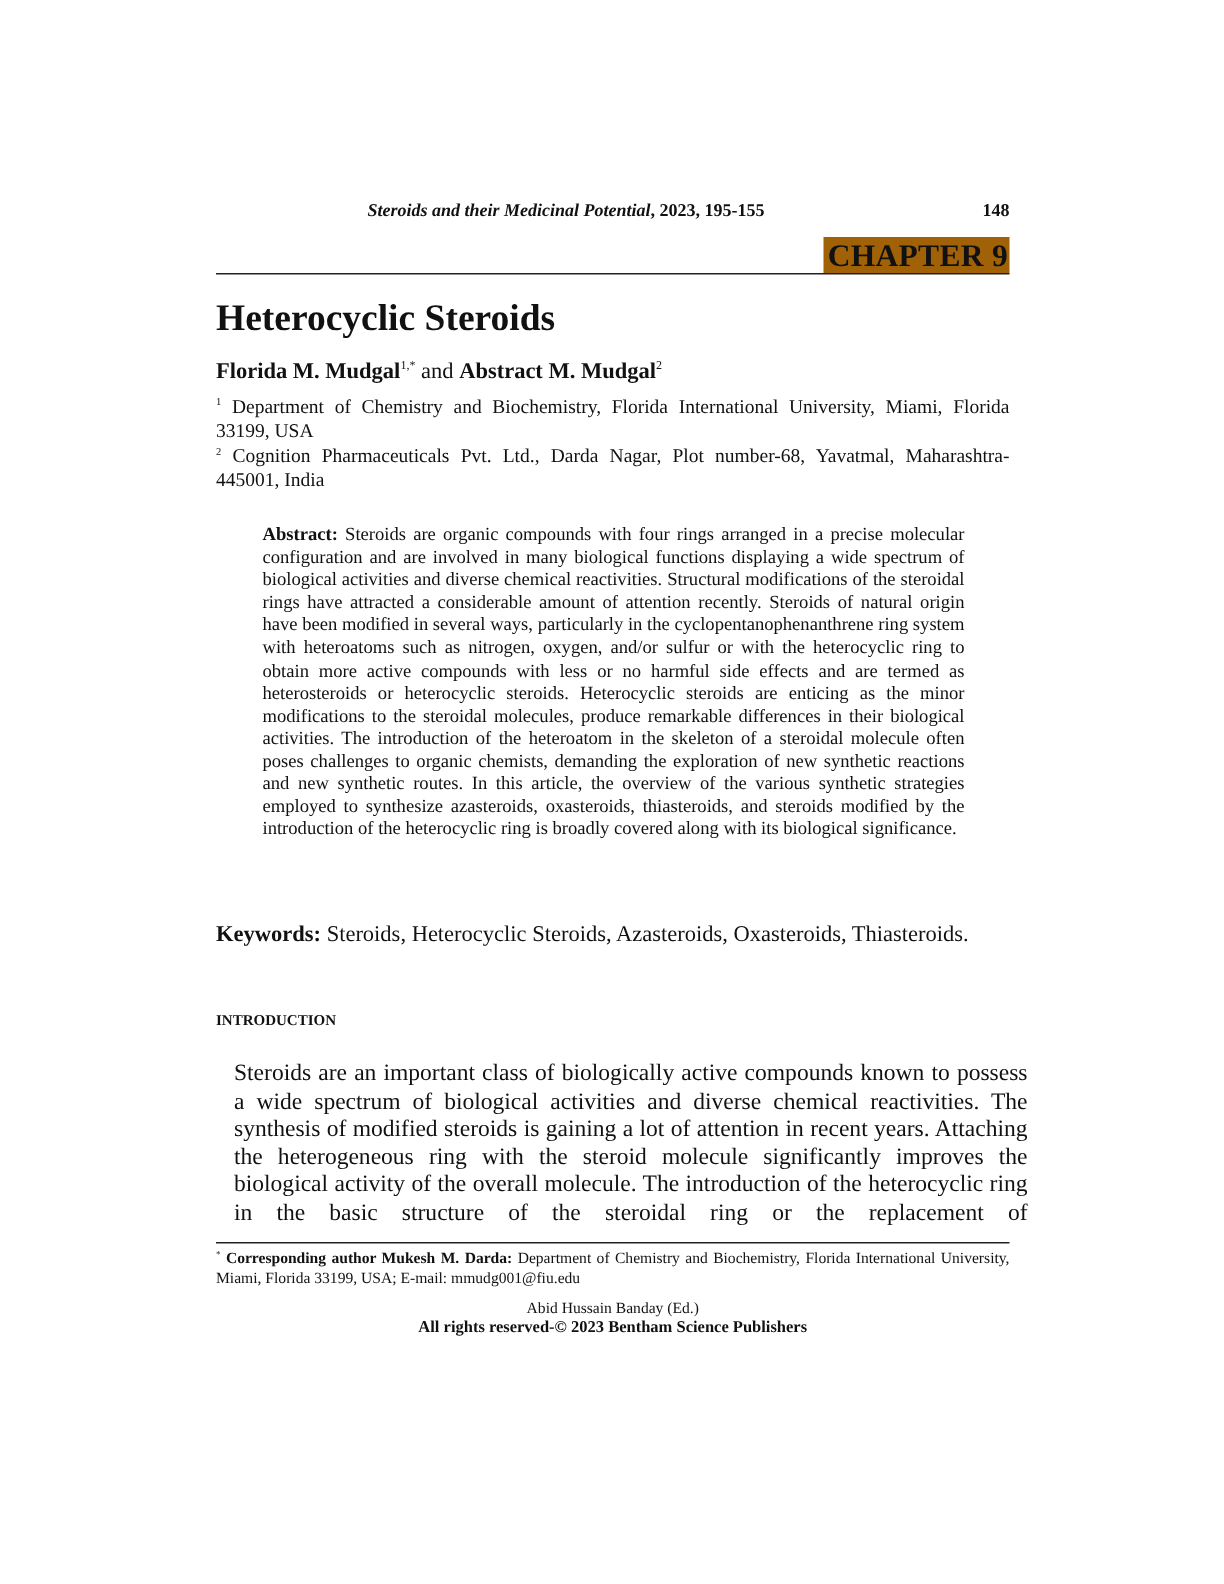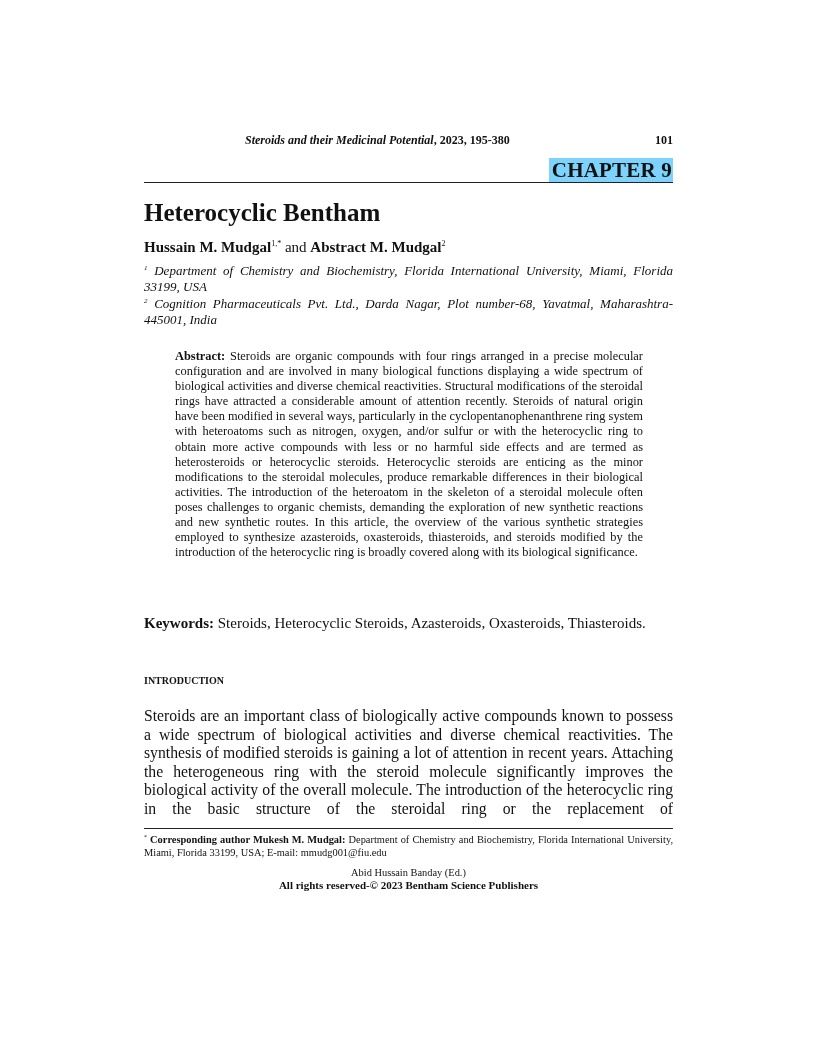--- a/index.html
+++ b/index.html
@@ -7,77 +7,77 @@
            font-family: "Liberation Serif", "DejaVu Serif", serif; color: #111; }
     .page { position: absolute; left: 144px; top: 0; width: 529px; }
 
     .running-head { position: absolute; top: 133px; left: 0; width: 529px; height: 16px;
                     font-size: 12px; font-weight: bold; }
     .running-title { position: absolute; left: 101px; top: 0; }
     .running-title i { font-style: italic; }
     .page-number { position: absolute; right: 0; top: 0; }
 
     .chapter-box { position: absolute; right: 0; top: 158px; height: 24px; padding: 0 1px 0 3px;
-                   background: #7dd3fc; font-size: 21px; font-weight: bold; line-height: 25px;
+                   background: #a16207; font-size: 21px; font-weight: bold; line-height: 25px;
                    letter-spacing: 0.2px; }
     .chapter-rule { position: absolute; left: 0; top: 182px; width: 529px; height: 1px; background: #222; }
 
     .article-title { position: absolute; top: 198px; left: 0; font-size: 25px; font-weight: bold; margin: 0; line-height: 30px; }
 
     .authors { position: absolute; top: 235px; left: 0; font-size: 15px; line-height: 18px; }
     .authors b { font-weight: bold; }
     .authors sup { font-size: 8px; vertical-align: 6px; }
 
-    .affil { position: absolute; left: 0; width: 529px; font-size: 13px; font-style: italic;
+    .affil { position: absolute; left: 0; width: 529px; font-size: 13px; 
              line-height: 16px; text-align: justify; text-align-last: left; }
     .affil sup { font-size: 7px; vertical-align: 5px; }
     .affil-1 { top: 260px; }
     .affil-2 { top: 293px; }
 
     .abstract { position: absolute; top: 349px; left: 31px; width: 468px; font-size: 12.4px;
                 line-height: 15.1px; text-align: justify; }
     .abstract b { font-weight: bold; font-family: Liberation Serif, serif; }
 
     .keywords { position: absolute; top: 614px; left: 0; width: 529px; font-size: 15px;
                 line-height: 18px; text-align: justify; }
     .keywords b { font-weight: bold; }
 
     .section-heading { position: absolute; top: 672px; left: 0; font-size: 10px; font-weight: bold; margin: 0; line-height: 18px; }
 
-    .intro { position: absolute; top: 707px; left: 0; width: 529px; font-size: 15.7px;
+    .intro { position: absolute; top: 707px; left: 12px; width: 529px; font-size: 15.7px;
              line-height: 18.6px; text-align: justify; text-align-last: justify; }
 
     .footnote-rule { position: absolute; top: 828px; left: 0; width: 529px; height: 1px; background: #222; }
     .footnote { position: absolute; top: 831px; left: 0; width: 529px; font-size: 10.4px; line-height: 13px;
                 text-align: justify; }
     .footnote b { font-weight: bold; }
     .footnote sup { font-size: 6px; vertical-align: 4px; }
 
     .editor-line { position: absolute; top: 866px; left: 0; width: 529px; text-align: center;
                    font-size: 10.4px; font-weight: normal; line-height: 13px; }
     .rights-line { position: absolute; top: 879px; left: 0; width: 529px; text-align: center;
                    font-size: 11px; font-weight: bold; line-height: 13px; }
   </style>
 </head>
 <body>
 
 <div class="page">
 
   <div class="running-head">
-    <span class="running-title"><i>Steroids and their Medicinal Potential</i><span>, 2023, 195-380</span></span>
-    <span class="page-number">101</span>
+    <span class="running-title"><i>Steroids and their Medicinal Potential</i><span>, 2023, 195-155</span></span>
+    <span class="page-number">148</span>
   </div>
 
   <div class="chapter-box">CHAPTER 9</div>
   <div class="chapter-rule"></div>
 
-  <h1 class="article-title">Heterocyclic Bentham</h1>
+  <h1 class="article-title">Heterocyclic Steroids</h1>
 
   <div class="authors">
-    <b>Hussain M. Mudgal</b><sup>1,*</sup><span> and </span><b>Abstract M. Mudgal</b><sup>2</sup>
+    <b>Florida M. Mudgal</b><sup>1,*</sup><span> and </span><b>Abstract M. Mudgal</b><sup>2</sup>
   </div>
 
   <div class="affil affil-1">
     <sup>1</sup> <span>Department of Chemistry and Biochemistry, Florida International University, Miami, Florida 33199, USA</span>
   </div>
   <div class="affil affil-2">
     <sup>2</sup> <span>Cognition Pharmaceuticals Pvt. Ltd., Darda Nagar, Plot number-68, Yavatmal, Maharashtra-445001, India</span>
   </div>
 
   <div class="abstract">
@@ -87,19 +87,19 @@
   <div class="keywords">
     <b>Keywords:</b> <span>Steroids, Heterocyclic Steroids, Azasteroids, Oxasteroids, Thiasteroids.</span>
   </div>
 
   <h2 class="section-heading">INTRODUCTION</h2>
 
   <p class="intro" style="margin:0">Steroids are an important class of biologically active compounds known to possess a wide spectrum of biological activities and diverse chemical reactivities. The synthesis of modified steroids is gaining a lot of attention in recent years. Attaching the heterogeneous ring with the steroid molecule significantly improves the biological activity of the overall molecule. The introduction of the heterocyclic ring in the basic structure of the  steroidal ring or the  replacement of</p>
 
   <div class="footnote-rule"></div>
   <div class="footnote">
-    <sup>*</sup> <b>Corresponding author Mukesh M. Mudgal:</b> <span>Department of Chemistry and Biochemistry, Florida International University, Miami, Florida 33199, USA; E-mail: mmudg001@fiu.edu</span>
+    <sup>*</sup> <b>Corresponding author Mukesh M. Darda:</b> <span>Department of Chemistry and Biochemistry, Florida International University, Miami, Florida 33199, USA; E-mail: mmudg001@fiu.edu</span>
   </div>
 
   <div class="editor-line">Abid Hussain Banday (Ed.)</div>
   <div class="rights-line">All rights reserved-© 2023 Bentham Science Publishers</div>
 
 </div>
 
 </body></html>

